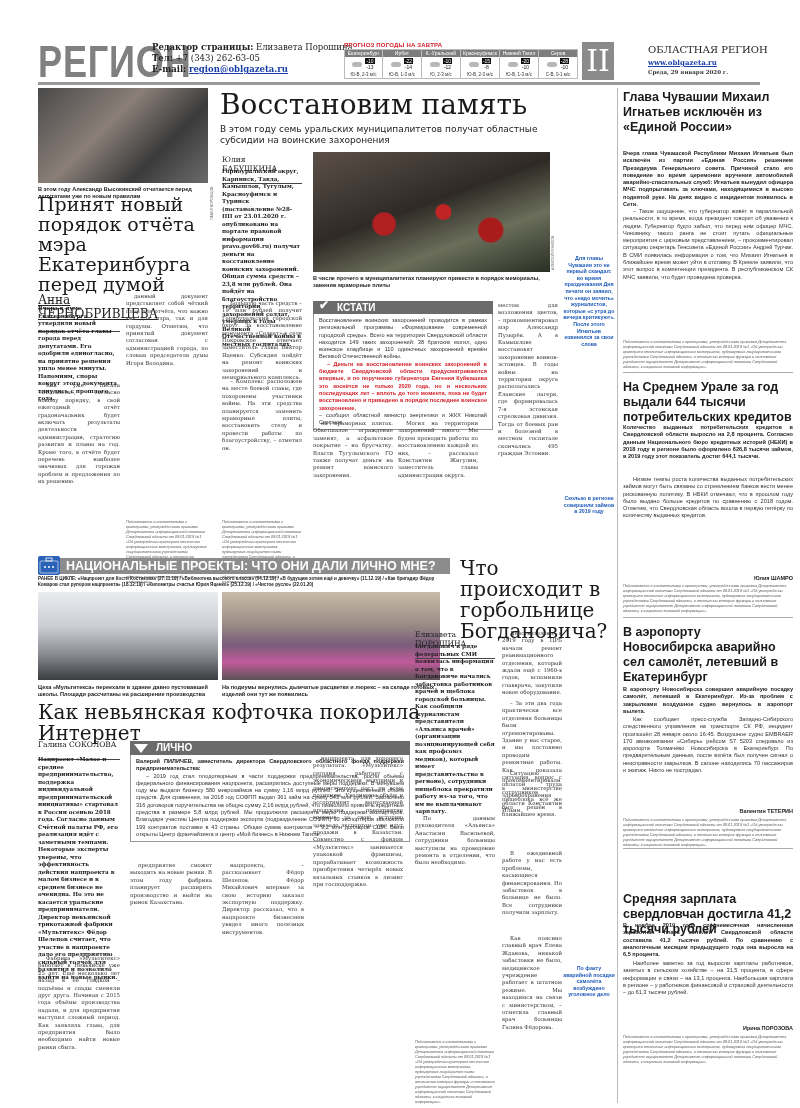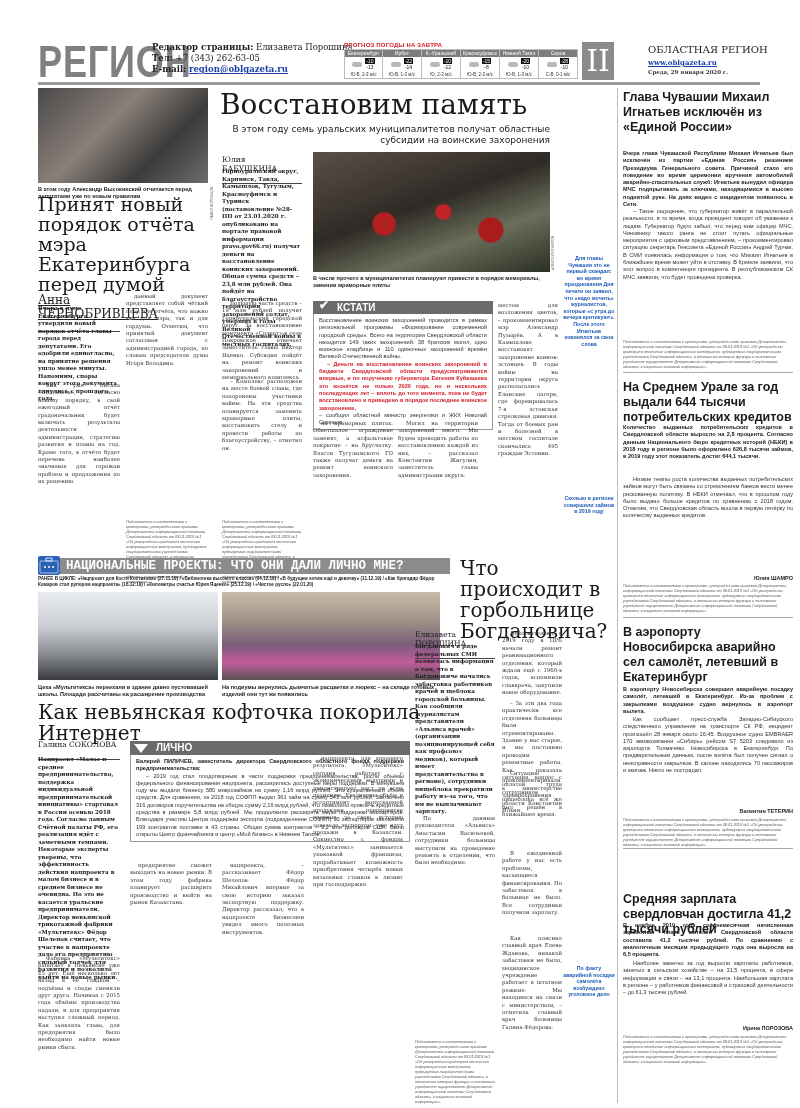--- a/index.html
+++ b/index.html
@@ -52,21 +52,21 @@
 
   .gutter-rule-v { width: 1px; background: #bbb; }
   .blue-quote { font-family: "Liberation Sans", sans-serif; font-weight: bold; font-size: 5.3px; line-height: 6.6px; color: #1e5bb8; text-align: center; }
 
   .box-head { background: #6b6b6b; color: #fff; font-family: "Liberation Sans", sans-serif; font-weight: bold; font-size: 10px; height: 13px; line-height: 13px; padding-left: 24px; position: relative; }
   .box-head .check { position: absolute; left: 6px; top: -2px; font-size: 12px; color: #fff; }
   .box-body { border: 1px solid #999; border-top: none; padding: 3px 5px; }
   .box-red { font-family: "Liberation Sans", sans-serif; font-weight: bold; font-size: 5.6px; line-height: 7.3px; color: #d3202a; text-align: justify; }
 
   .np-band { left: 38px; top: 558px; width: 412px; height: 16px; background: #8c8c8c; }
-  .np-title { left: 66px; top: 558px; font-family: Liberation Mono, monospace; font-weight: bold; font-size: 12.5px; color: #fff; line-height: 16px; }
+  .np-title { left: 66px; top: 558px; font-family: Liberation Sans, sans-serif; font-weight: bold; font-size: 12.5px; color: #fff; line-height: 16px; }
   .np-icon { left: 38px; top: 556px; width: 22px; height: 19px; background: #2a62b8; border-radius: 2px; }
   .np-earlier { left: 38px; top: 576px; width: 410px; font-family: "Liberation Sans", sans-serif; font-weight: bold; font-size: 4.6px; line-height: 6.2px; color: #222; }
 
   .mnenie-head { left: 130px; top: 741px; width: 280px; height: 14px; background: #6b6b6b; color: #fff; font-family: "Liberation Sans", sans-serif; font-weight: bold; font-size: 10px; line-height: 14px; padding-left: 26px; }
   .mnenie-tri { left: 134px; top: 744px; width: 0; height: 0; border-left: 7px solid transparent; border-right: 7px solid transparent; border-top: 9px solid #fff; }
 
   .rcol-rule { background: #aaa; height: 1px; }
 </style>
 </head>
 <body>
@@ -159,21 +159,21 @@
 <div class="abs photo" style="left:38px; top:88px; width:170px; height:95px;"></div>
 <div class="abs caption" style="left:38px; top:186px; width:170px;">В этом году Александр Высокинский отчитается перед депутатами уже по новым правилам</div>
 <div class="abs hl-serif" style="left:38px; top:195px; width:175px; font-size:19px;">Принят новый порядок отчёта мэра Екатеринбурга перед думой</div>
 <div class="abs byline" style="left:38px; top:293px; width:82px; font-size:12px;text-decoration:underline;">Анна ЧЕРНОБРИВЦЕВА</div>
 <div class="abs lead-serif" style="left:38px; top:305px; width:82px;">Вчера в думе Екатеринбурга утвердили новый порядок отчёта главы города перед депутатами. Его одобрили единогласно, на принятие решения ушло менее минуты. Напомним, споры вокруг этого документа тянулись с прошлого года.</div>
 <div class="abs body-serif" style="left:38px; top:382px; width:82px;">Как уже писала «Облгазета», согласно новому порядку, в свой ежегодный отчёт градоначальник будет включать результаты деятельности администрации, стратегию развития и планы на год. Кроме того, в отчёте будет перечень наиболее значимых для горожан проблем и предложения по их решению.</div>
 <div class="abs body-serif" style="left:126px; top:293px; width:82px;">данный документ представляет собой чёткий план для отчёта, что важно как для мэра, так и для гордумы. Отметим, что принятый документ согласован с администрацией города, по словам председателя думы Игоря Володина.</div>
 <div class="abs legal" style="left:126px; top:520px; width:82px;">Подготовлено в соответствии с критериями, утверждёнными приказом Департамента информационной политики Свердловской области от 08.01.2019 №1 «Об утверждении критериев отнесения информационных материалов, публикуемых государственными учреждениями Свердловской области, в отношении которых функции и полномочия учредителя осуществляет Департамент информационной политики Свердловской области, к социально значимой информации».</div>
 
 <div class="abs hl-serif" style="left:220px; top:90px; width:390px; font-size:28px;">Восстановим память</div>
-<div class="abs" style="left:220px; top:124px; width:330px; font-family:'DejaVu Sans', sans-serif; font-size:9px; line-height:11px; color:#222;text-align:right;">В этом году семь уральских муниципалитетов получат областные субсидии на воинские захоронения</div>
+<div class="abs" style="left:220px; top:124px; width:330px; font-family:'DejaVu Sans', sans-serif; font-size:9px; line-height:11px; color:#222;">В этом году семь уральских муниципалитетов получат областные субсидии на воинские захоронения</div>
 <div class="abs" style="left:210px; top:150px; width:8px; height:70px; font-family:'Liberation Sans',sans-serif; font-size:3.5px; color:#666; writing-mode:vertical-rl; transform:rotate(180deg);">ПАВЕЛ ВОРОЖЦОВ</div>
 <div class="abs byline" style="left:222px; top:155px; width:80px;">Юлия БАБУШКИНА</div>
 <div class="abs lead-serif" style="left:222px; top:168px; width:80px;">Горноуральский округ, Карпинск, Тавда, Камышлов, Тугулым, Красноуфимск и Туринск (постановление №28-ПП от 23.01.2020 г. опубликовано на портале правовой информации pravo.gov66.ru) получат деньги на восстановление воинских захоронений. Общая сумма средств – 23,8 млн рублей. Она пойдёт на благоустройство территории захоронений солдат, умерших в годы Великой Отечественной войны в местных госпиталях.</div>
 <div class="abs body-serif" style="left:222px; top:300px; width:80px;">Большую часть средств – 19 млн рублей получит Горноуральский городской округ. За восстановление монумента «Солдат» в селе Покровское отвечает заместитель главы Виктор Яценко. Субсидия пойдёт на ремонт воинских захоронений и мемориального комплекса.</div>
 <div class="abs body-serif" style="left:222px; top:378px; width:80px;">– Комплекс расположен на месте боевой славы, где похоронены участники войны. На эти средства планируется заменить мраморные плиты, восстановить стелу и провести работы по благоустройству, – отметил он.</div>
 <div class="abs legal" style="left:222px; top:520px; width:80px;">Подготовлено в соответствии с критериями, утверждёнными приказом Департамента информационной политики Свердловской области от 08.01.2019 №1 «Об утверждении критериев отнесения информационных материалов, публикуемых государственными учреждениями Свердловской области, в отношении которых функции и полномочия учредителя осуществляет Департамент информационной политики Свердловской области, к социально значимой информации».</div>
 
 <div class="abs photo-flowers" style="left:313px; top:152px; width:237px; height:120px;"></div>
 <div class="abs" style="left:551px; top:200px; width:6px; height:70px; font-family:'Liberation Sans',sans-serif; font-size:3.5px; color:#666; writing-mode:vertical-rl; transform:rotate(180deg);">АЛЕКСЕЙ КУНИЛОВ</div>
 <div class="abs caption" style="left:313px; top:275px; width:245px;">В числе прочего в муниципалитетах планируют привести в порядок мемориалы, заменив мраморные плиты</div>

